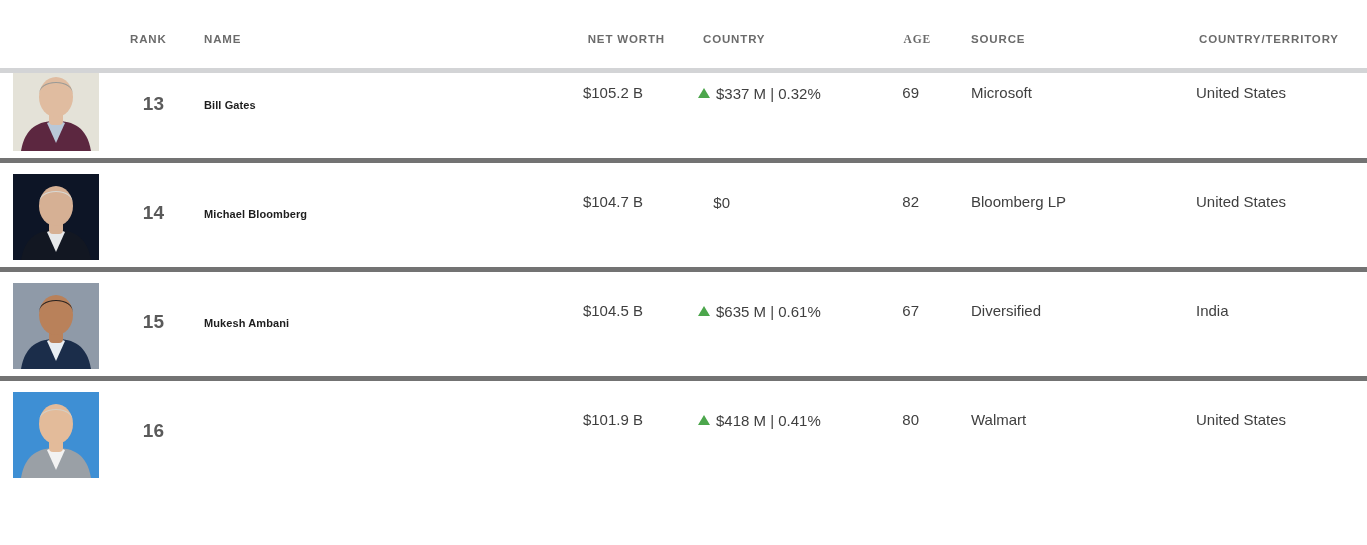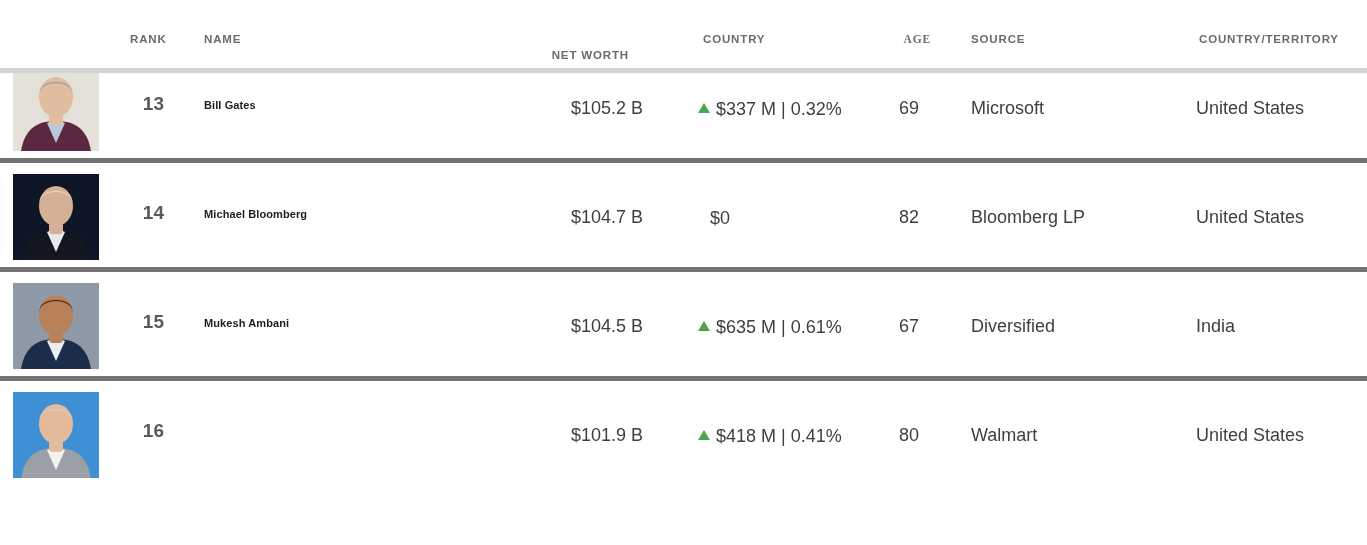--- a/index.html
+++ b/index.html
@@ -50,21 +50,21 @@
     color: #6b6b6b;
     white-space: nowrap;
     line-height: 14px;
     font-family: "Liberation Sans", sans-serif;
   }
   .hcell.right { text-align: right; }
 
   
   .col-rank   { left: 130px; }
   .col-name   { left: 204px; }
-  .col-worth  { left: 480px; width: 149px; margin-top: 16px; }
+  .col-worth  { left: 516px; width: 149px; }
   .col-change { left: 703px; }
   .col-age    { left: 851px; width: 80px; font-family: Liberation Serif, serif; }
   .col-source { left: 971px; }
   .col-country{ left: 1199px; }
 
   
   .list-viewport {
     position: absolute;
     top: 0;
     left: 0;
@@ -99,22 +99,22 @@
     background: #dcdcdc;
   }
   .thumb .portrait {
     width: 86px;
     height: 86px;
     display: block;
   }
 
   .cell {
     position: absolute;
-    top: 44px;
-    font-size: 18px;
+    top: 29px;
+    font-size: 15px;
     color: #3f3f3f;
     white-space: nowrap;
     line-height: 20px;
     font-family: "Liberation Sans", sans-serif;
   }
 
   .c-rank {
     left: 130px;
     width: 34px;
     text-align: right;
@@ -133,21 +133,21 @@
   }
   .c-worth {
     left: 509px;
     width: 134px;
     text-align: right;
     color: #3f3f3f;
   }
   .c-change {
     left: 698px;
     width: 134px;
-    text-align: right;
+    text-align: left;
     color: #3f3f3f;
   }
   .c-change.zero {
     left: 698px;
     width: 32px;
     text-align: right;
   }
   .c-age {
     left: 851px;
     width: 68px;

